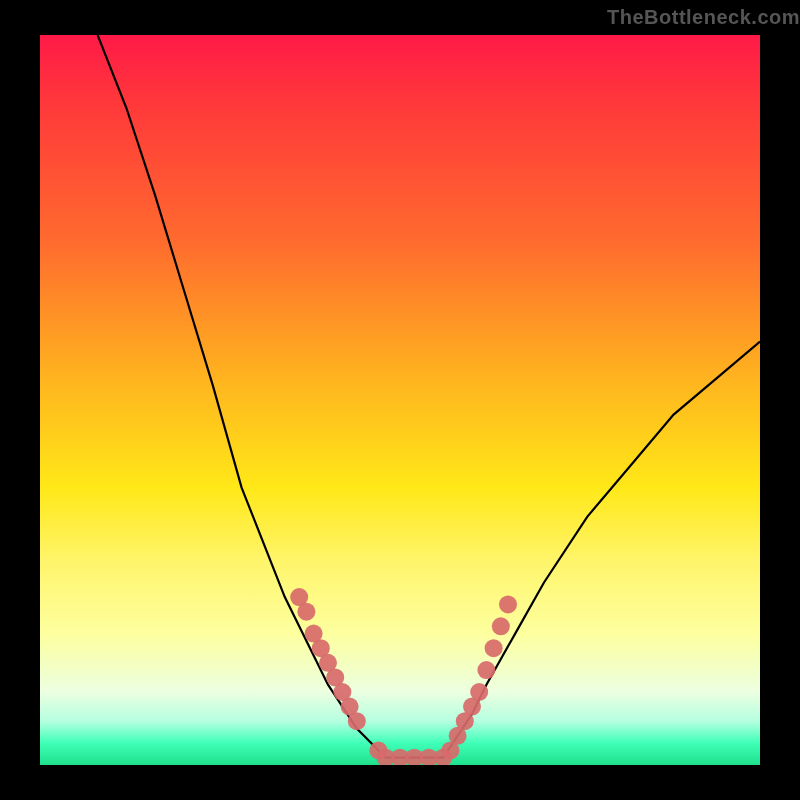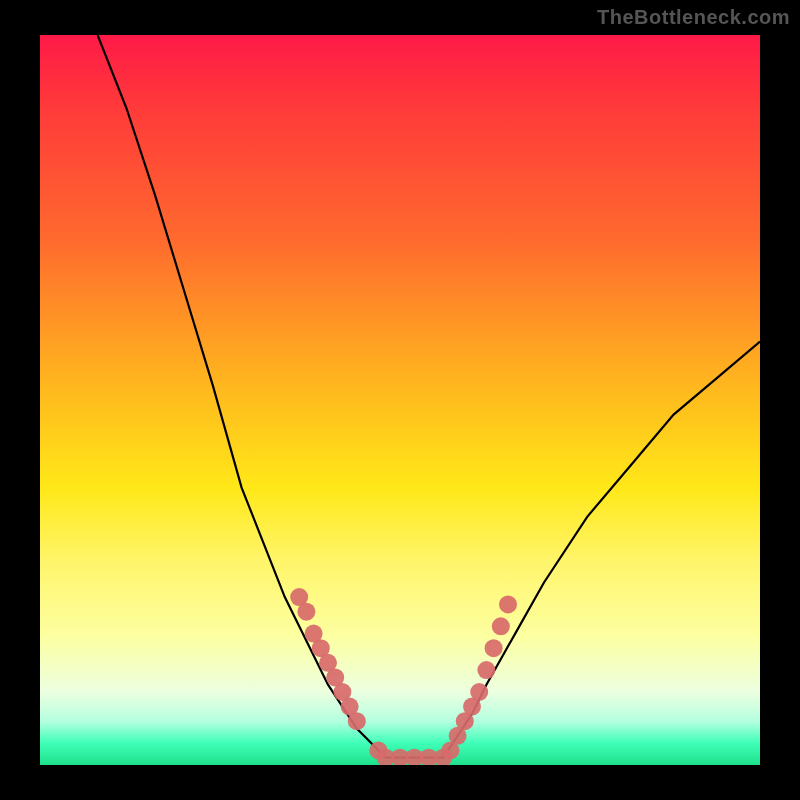--- a/index.html
+++ b/index.html
@@ -13,21 +13,21 @@
   }
   .stage {
     position: relative;
     width: 800px;
     height: 800px;
     background: #000;
   }
   .watermark {
     position: absolute;
     top: 6px;
-    right: 10px;
+    right: 0;
     color: #555;
     font-size: 20px;
     font-weight: 600;
     letter-spacing: 0.5px;
     z-index: 20;
   }
   .plot-area {
     position: absolute;
     left: 40px;
     top: 35px;

